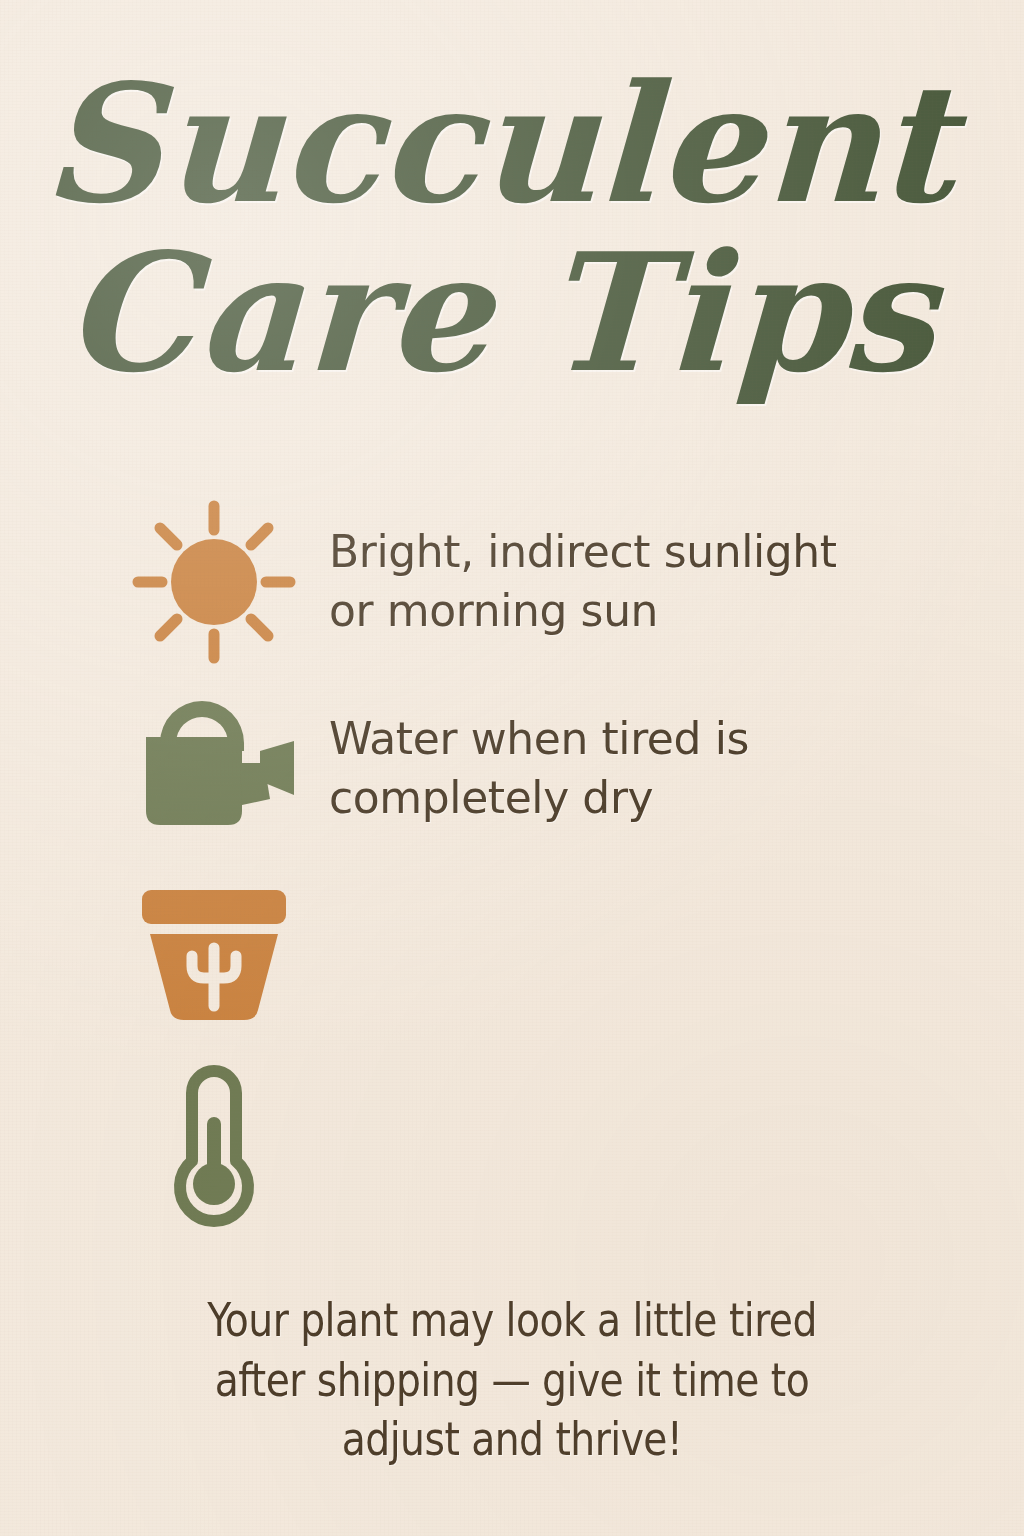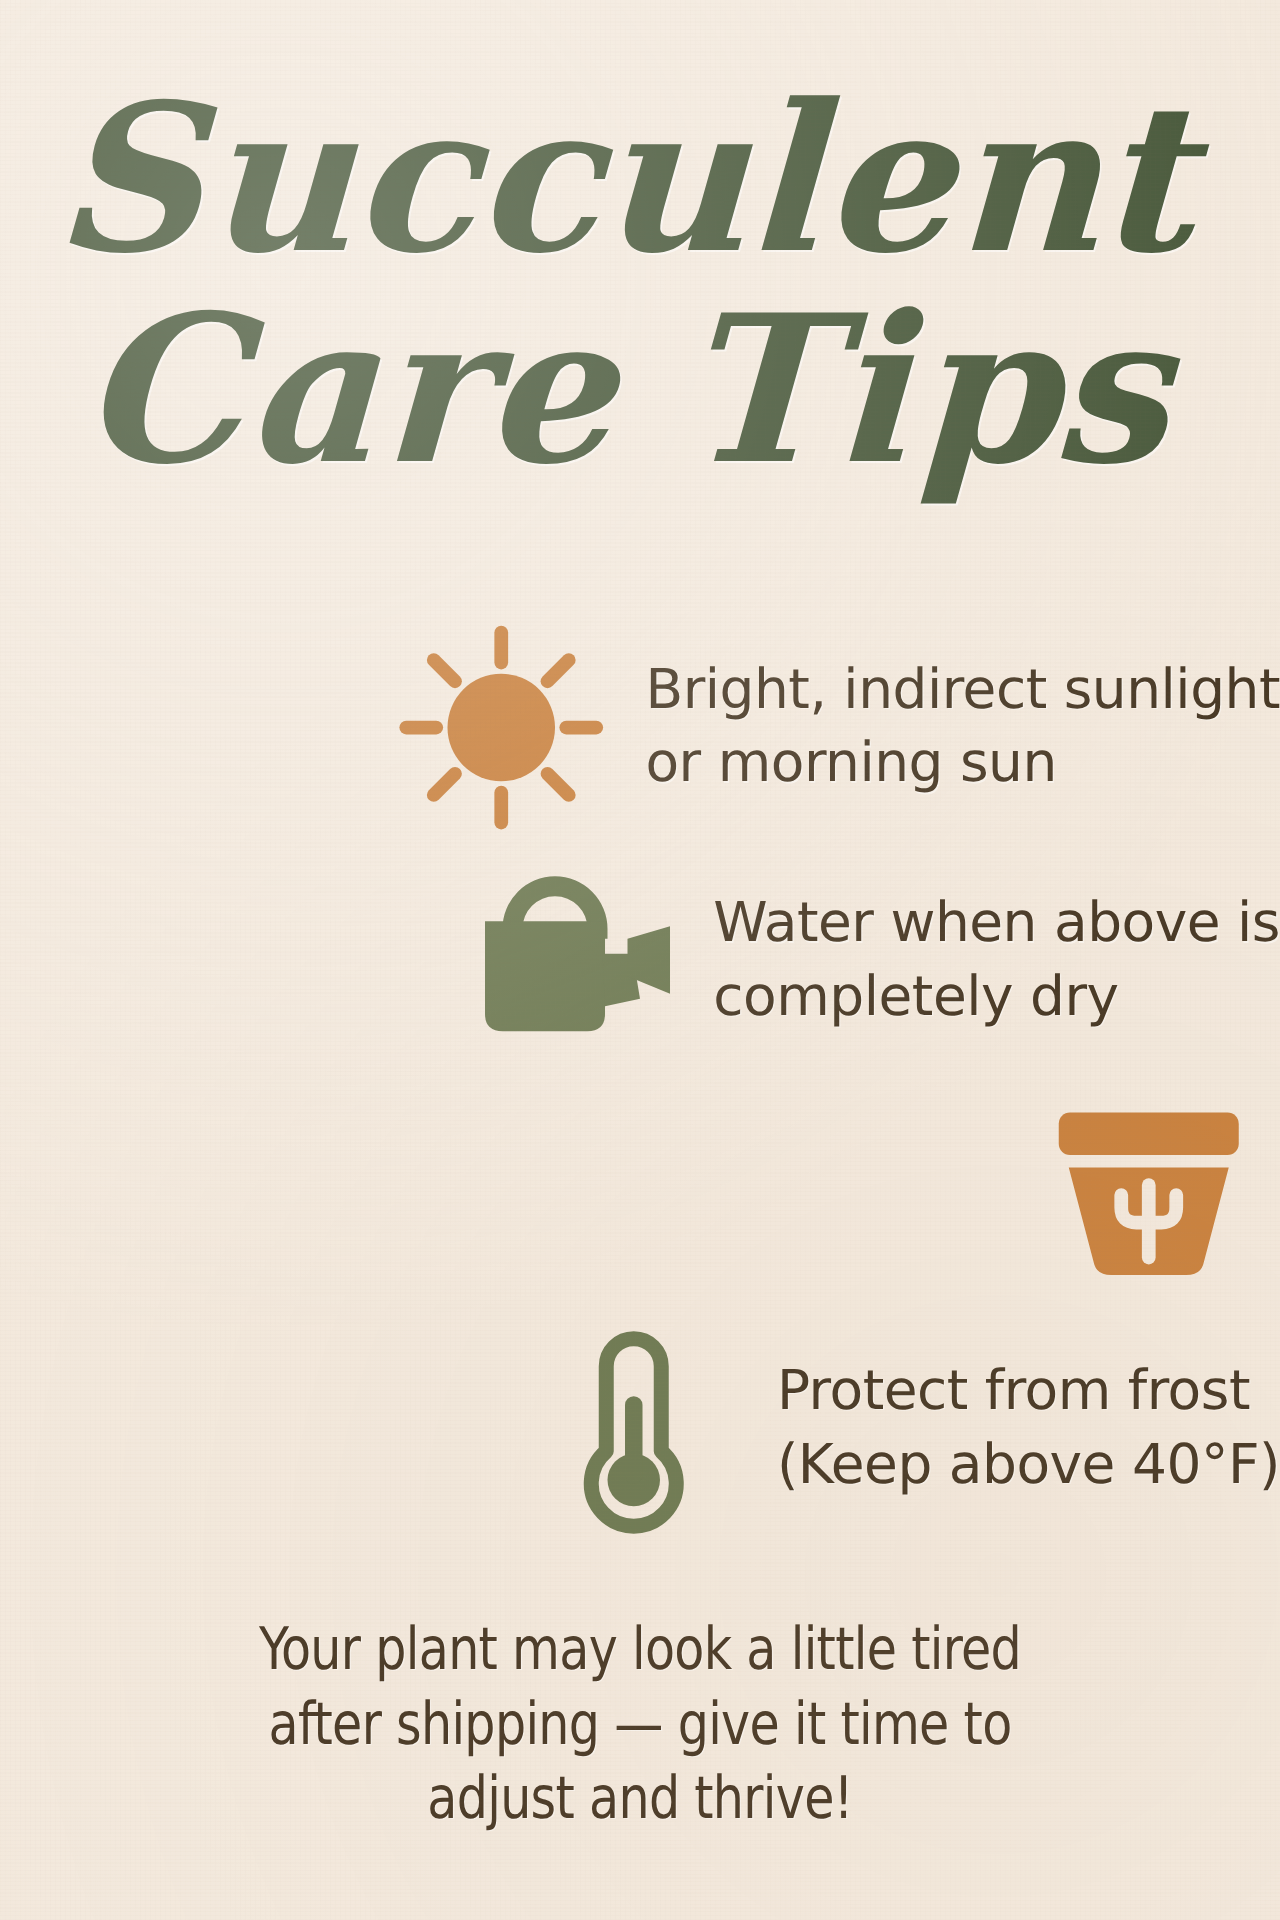--- a/index.html
+++ b/index.html
@@ -68,21 +68,20 @@
   .tips{
     position:absolute;
     top:488px;
     left:0; right:0;
   }
   .tip-row{
     display:flex;
     align-items:center;
     height:187px;
     padding-left:109px;
-    justify-content:flex-end;
   }
   .tip-icon{
     width:210px;
     flex:0 0 210px;
     display:flex;
     align-items:center;
     justify-content:center;
   }
   .tip-text{
     font-family:"DejaVu Sans", sans-serif;
@@ -155,21 +154,21 @@
 
             <path d="M22 48 L118 48 L118 122 Q118 136 104 136 L36 136
                      Q22 136 22 122 Z"></path>
 
             <path d="M116 74 L140 74 L146 110 L118 116 Z"></path>
 
             <path d="M136 62 L170 52 L170 106 L136 92 Z"></path>
           </g>
         </svg>
       </div>
-      <div class="tip-text">Water when above is
+      <div class="tip-text">Water when tired is
 completely dry</div>
     </div>
 
     <div class="tip-row">
       <div class="tip-icon">
         <svg width="180" height="160" viewBox="0 0 180 160" aria-hidden="true">
           <g fill="#c9813e">
 
             <rect x="18" y="14" width="144" height="34" rx="9"></rect>
 
@@ -194,22 +193,20 @@
             <path d="M112 108 L112 40 A22 22 0 0 0 68 40 L68 108
                      A34 34 0 1 0 112 108 Z" stroke-linejoin="round"></path>
           </g>
 
           <g fill="#6e7a53">
             <circle cx="90" cy="131" r="21"></circle>
             <rect x="83" y="64" width="14" height="70" rx="7"></rect>
           </g>
         </svg>
       </div>
-      <div class="tip-text">Protect from frost
-(Keep above 40°F)</div>
     </div>
 
   </div>
 
   <div class="footer">Your plant may look a little tired
 after shipping — give it time to
 adjust and thrive!</div>
 
 </div>
 

